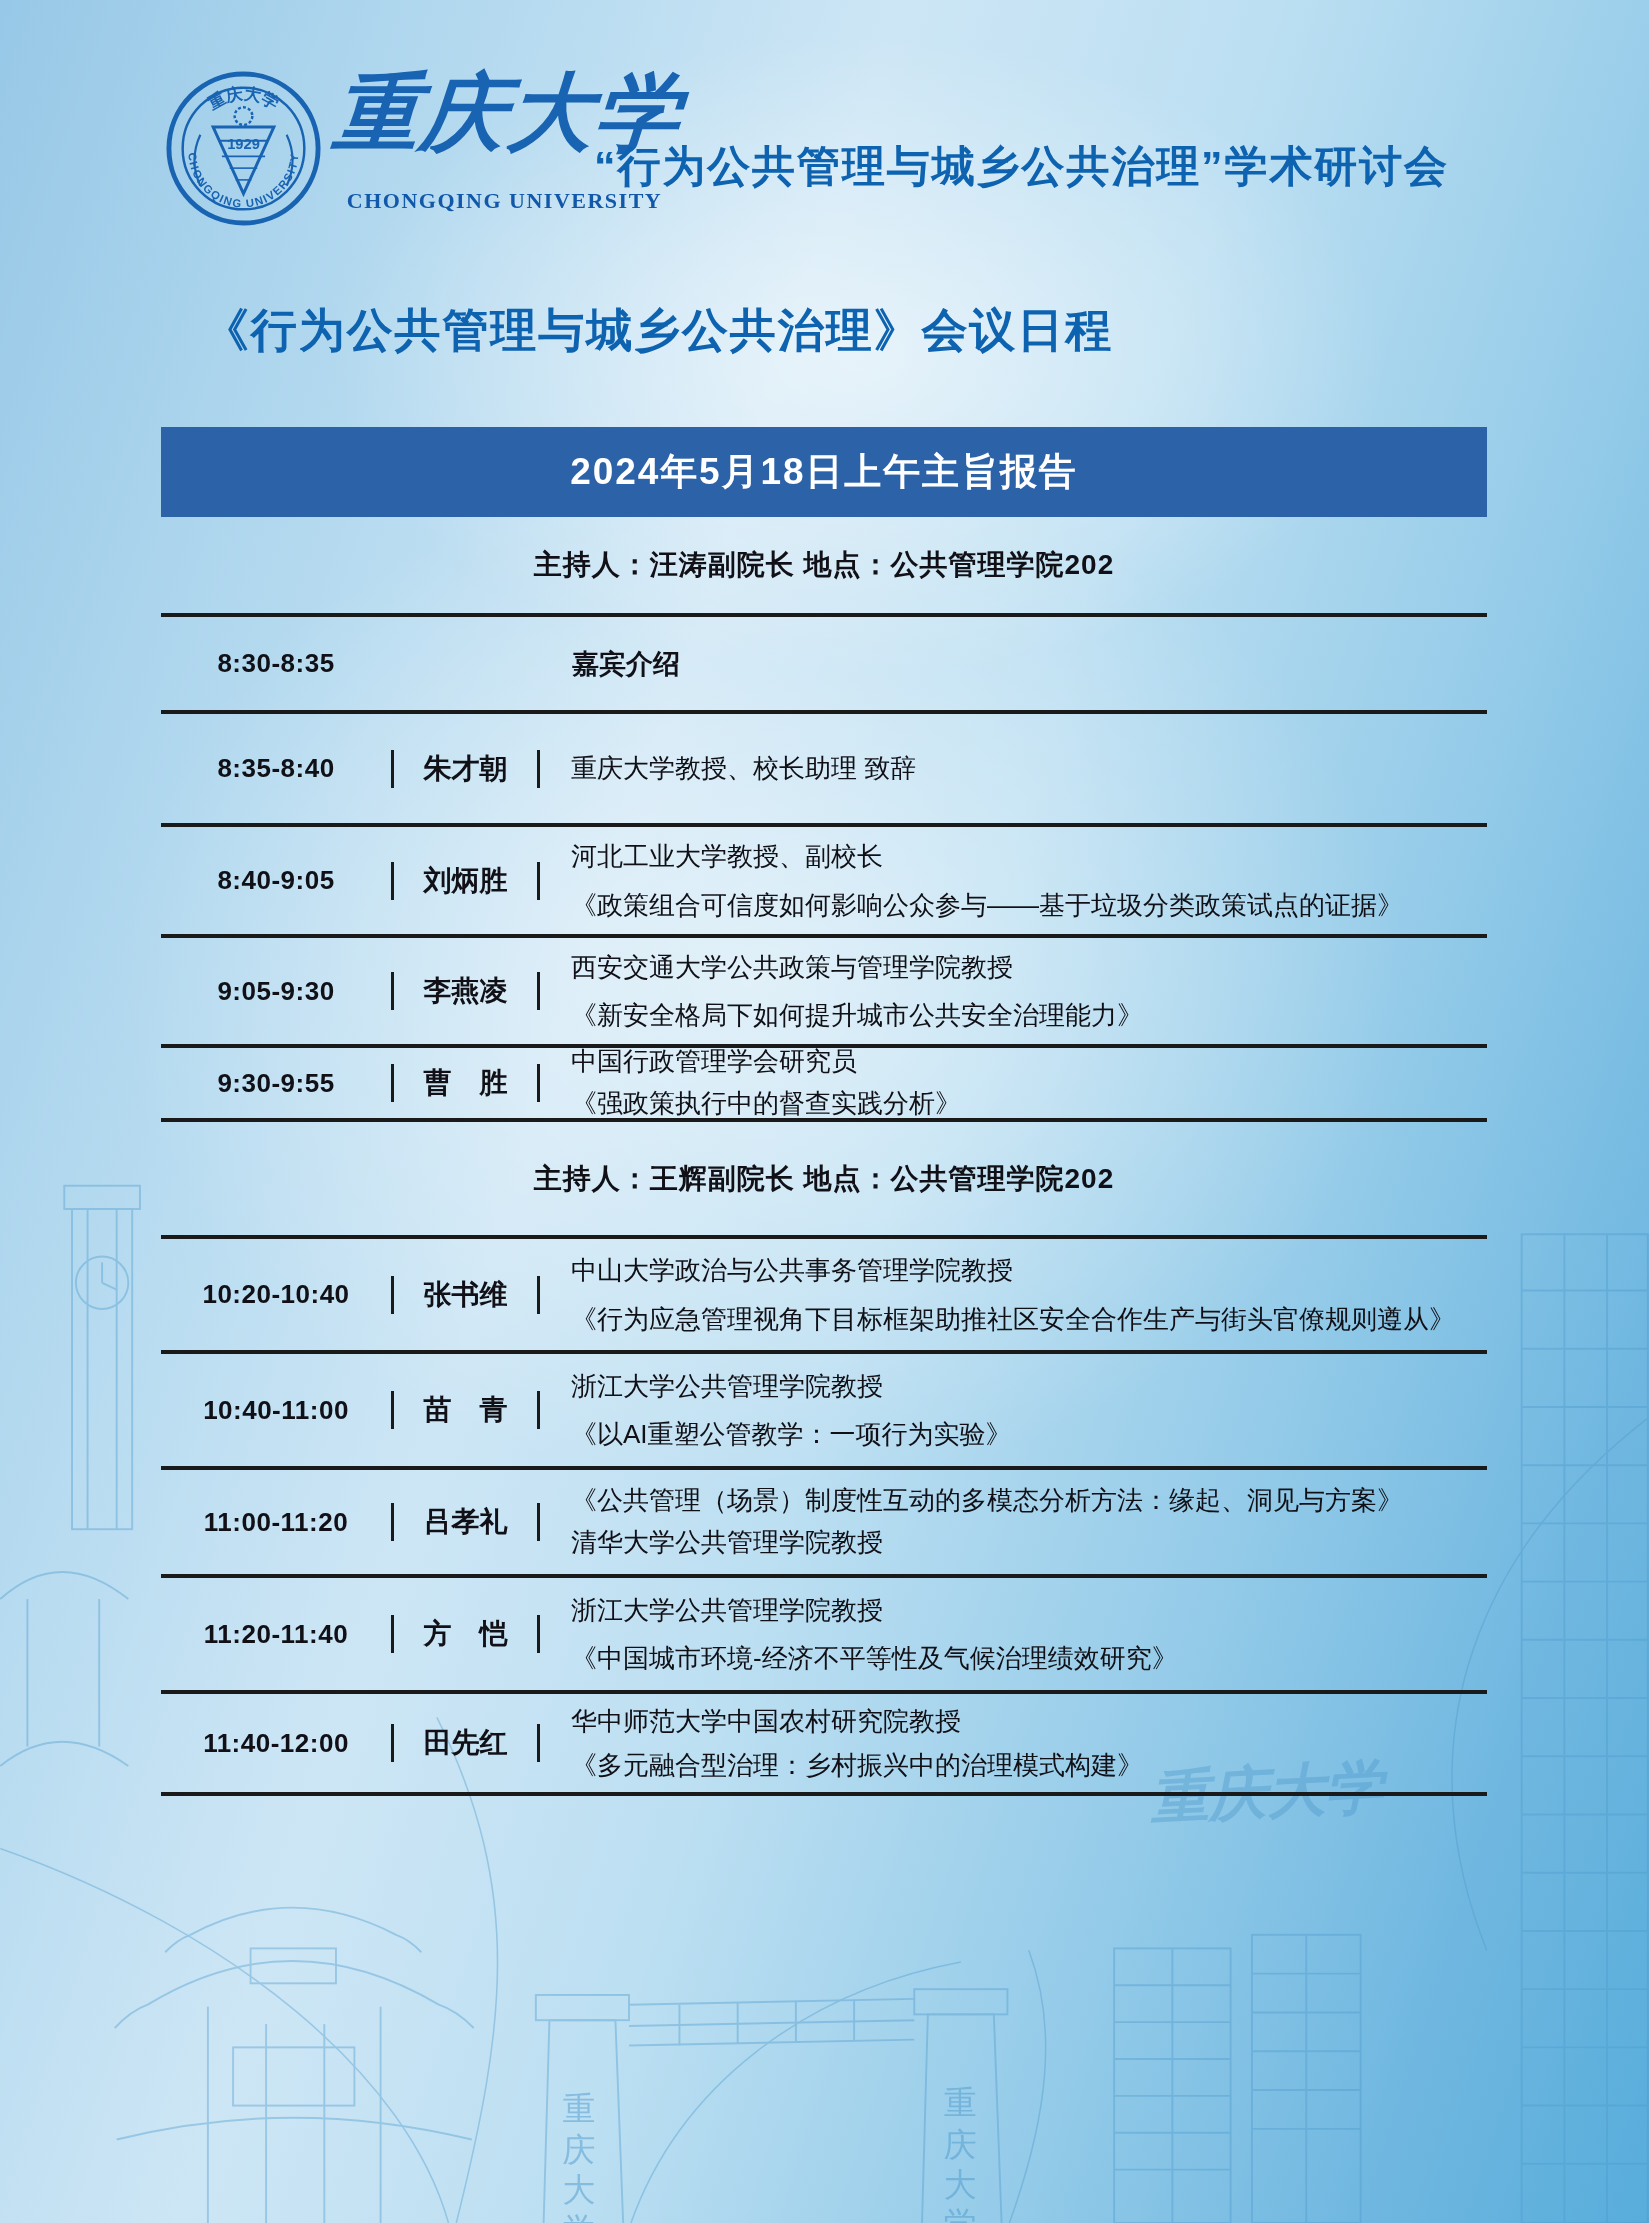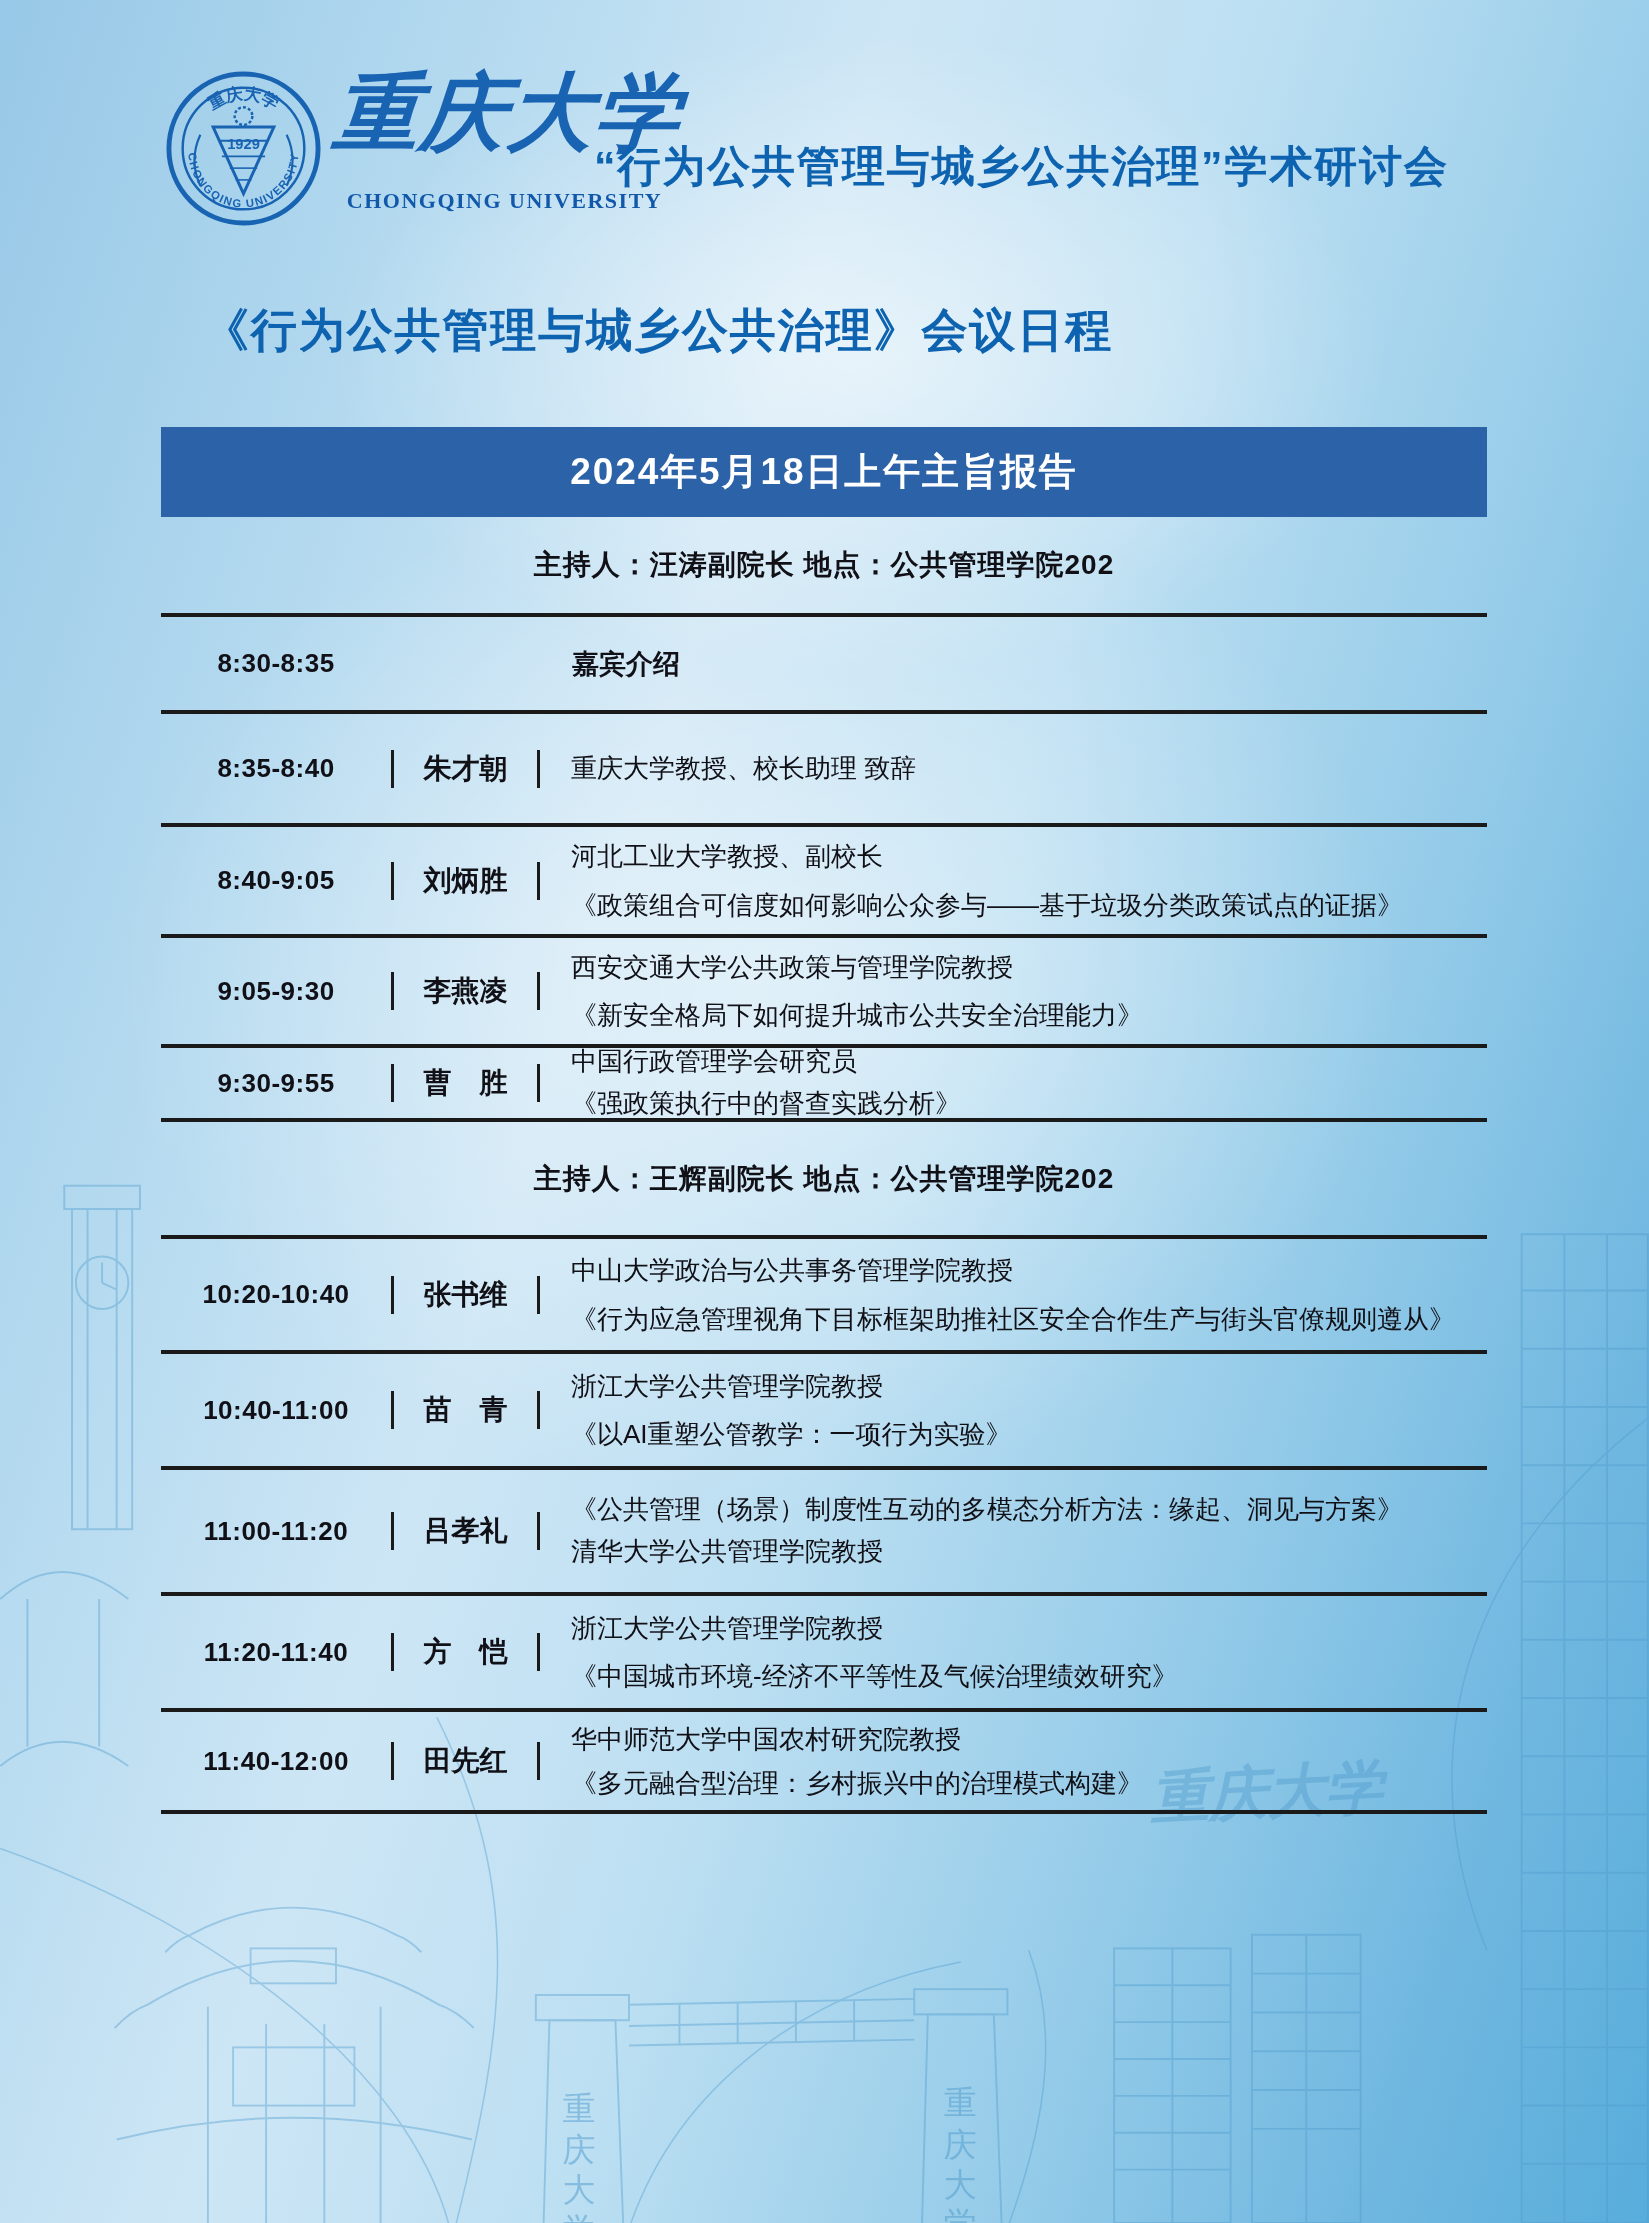--- a/index.html
+++ b/index.html
@@ -267,21 +267,21 @@
 
       <div class="srow" style="height:116px">
         <div class="cell-time">10:40-11:00</div>
         <div class="cell-name">苗　青</div>
         <div class="cell-desc">
           <div>浙江大学公共管理学院教授</div>
           <div>《以AI重塑公管教学：一项行为实验》</div>
         </div>
       </div>
 
-      <div class="srow" style="height:126px">
+      <div class="srow" style="height:108px">
         <div class="cell-time">11:00-11:20</div>
         <div class="cell-name">吕孝礼</div>
         <div class="cell-desc" style="line-height:1.6">
           <div>《公共管理（场景）制度性互动的多模态分析方法：缘起、洞见与方案》</div>
           <div>清华大学公共管理学院教授</div>
         </div>
       </div>
 
       <div class="srow" style="height:116px">
         <div class="cell-time">11:20-11:40</div>

